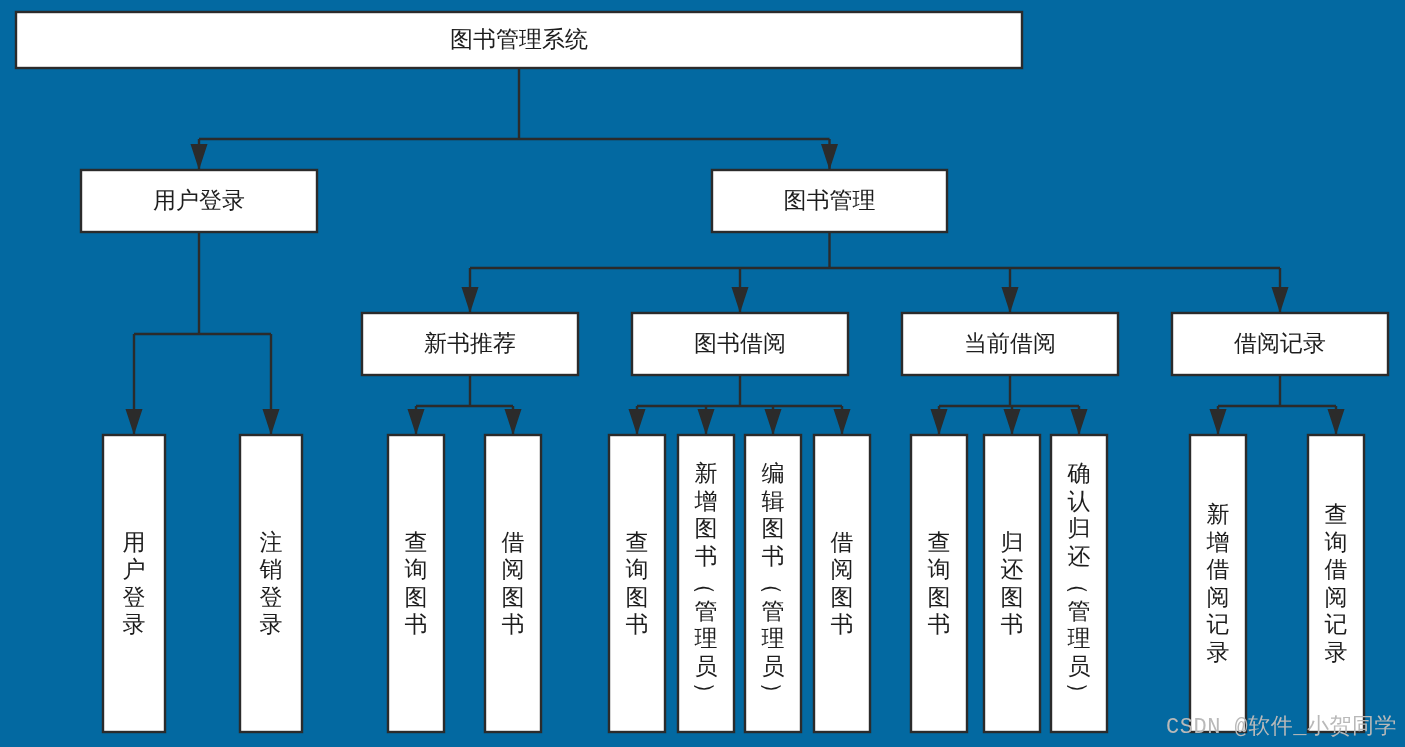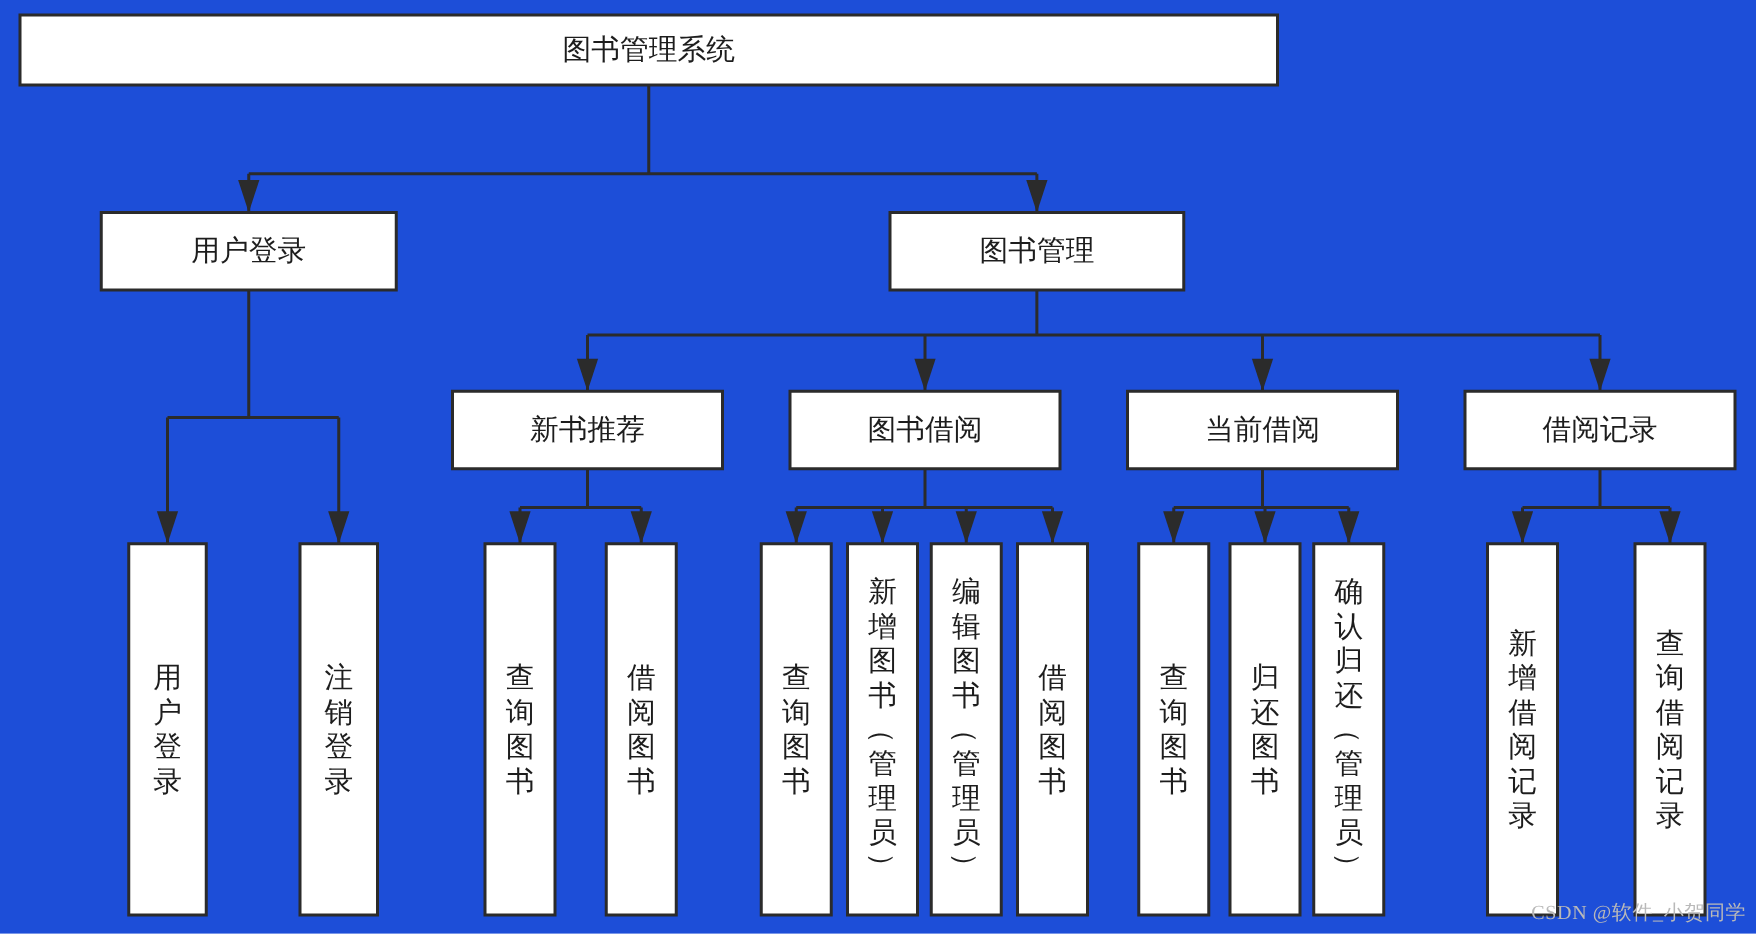--- a/index.html
+++ b/index.html
@@ -7,21 +7,21 @@
     padding: 0;
     background: #ffffff;
   }
   body {
     font-family: "Liberation Sans", "DejaVu Sans", sans-serif;
   }
   #diagram-root {
     position: relative;
     width: 1405px;
     height: 747px;
-    background: #1d4ed8;
+    background: #0369a1;
     overflow: hidden;
   }
   svg.flow {
     position: absolute;
     left: 0;
     top: 0;
     width: 1405px;
     height: 747px;
     display: block;
   }
@@ -50,22 +50,22 @@
   .node-label-vertical {
     fill: #1d1d1d;
     font-family: "Liberation Sans", "DejaVu Sans", sans-serif;
     font-size: 23px;
     text-anchor: middle;
   }
   .watermark {
     position: absolute;
     right: 8px;
     bottom: 6px;
-    font-family: Liberation Serif, serif;
-    font-size: 16px;
+    font-family: Liberation Mono, monospace;
+    font-size: 22px;
     color: #b9b9b9;
     letter-spacing: 0.5px;
     white-space: nowrap;
     pointer-events: none;
   }
 </style>
 </head>
 <body>
 
 <div id="diagram-root">

